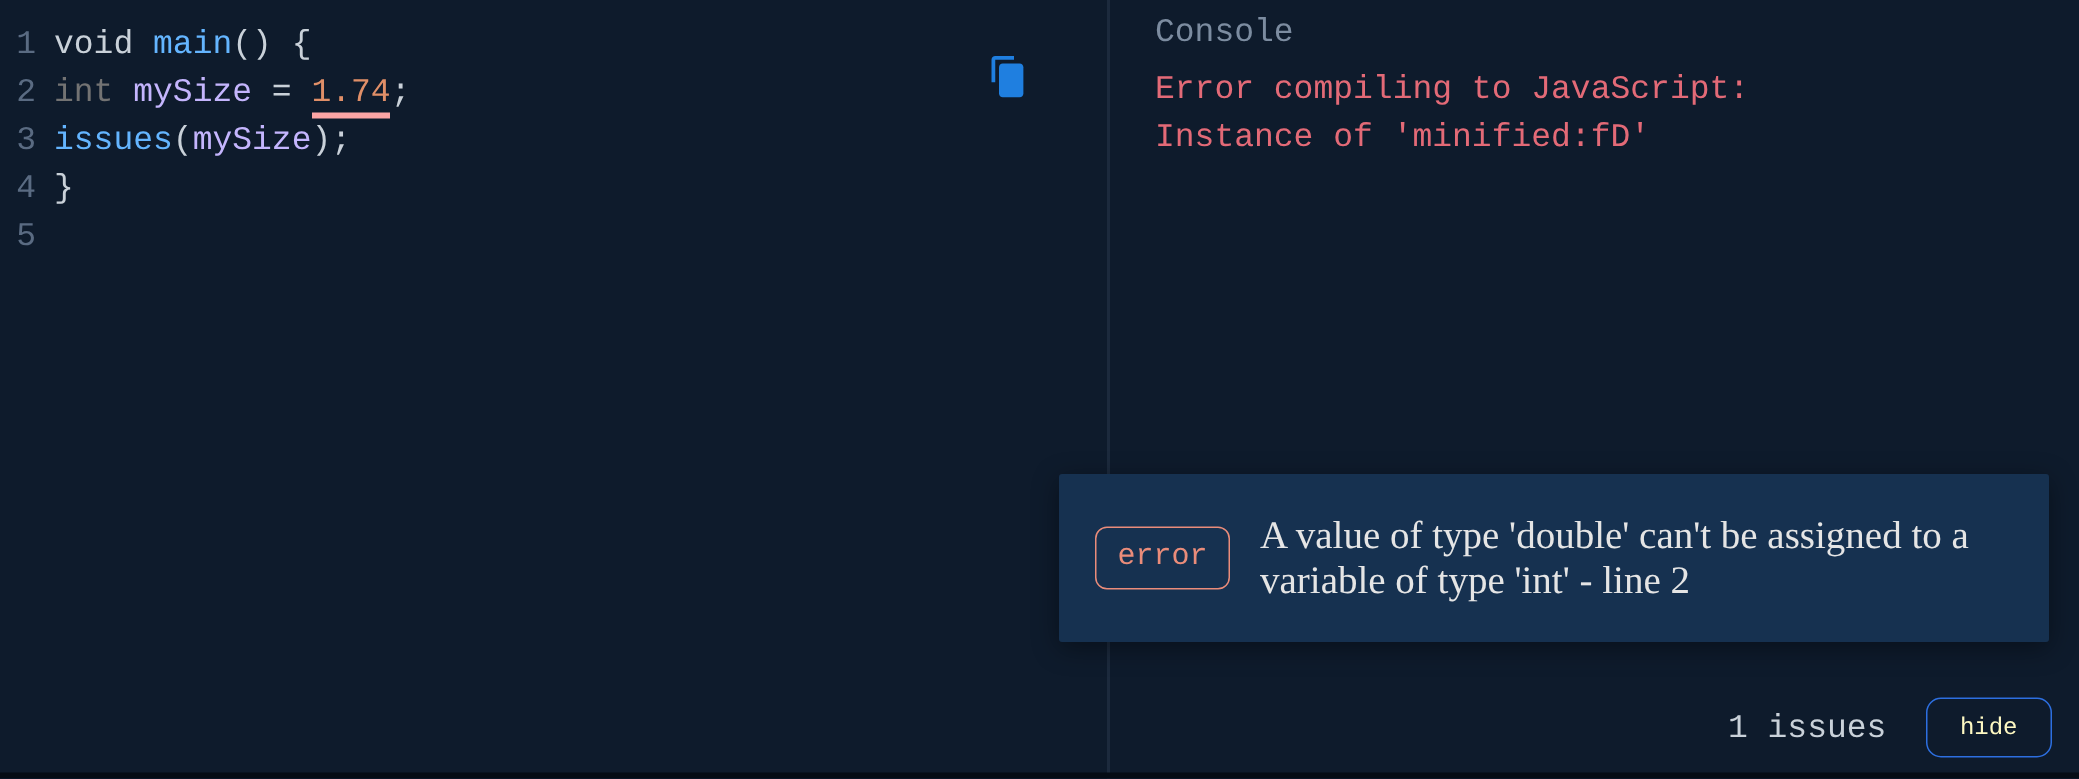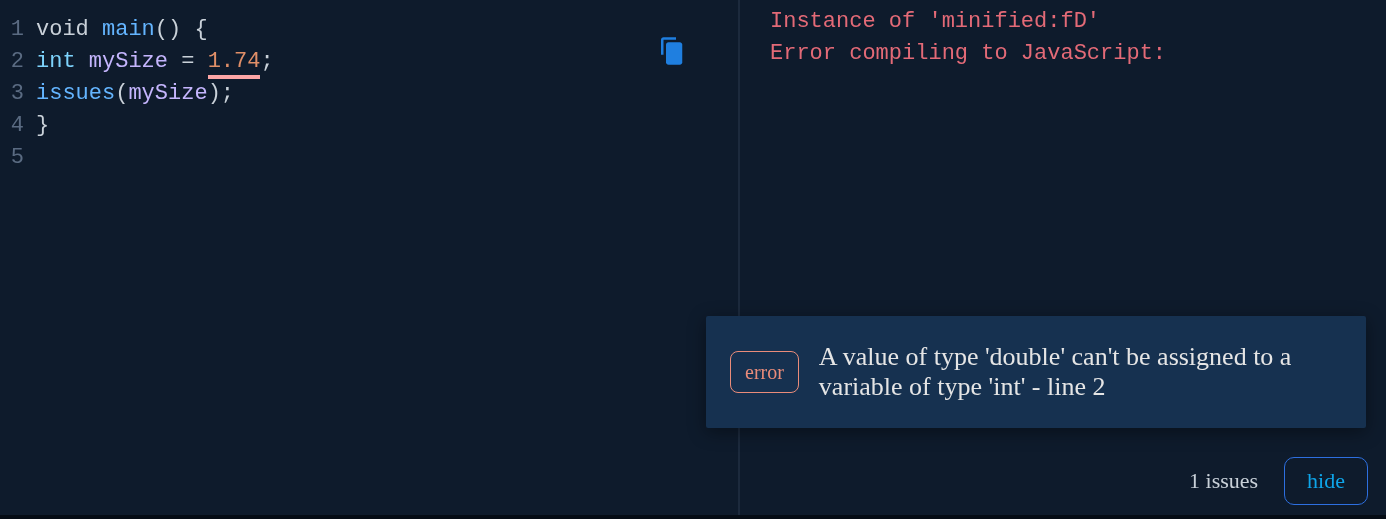--- a/index.html
+++ b/index.html
@@ -39,21 +39,21 @@
     width: 36px;
     text-align: right;
     color: #5a6b82;
     padding-right: 12px;
     user-select: none;
   }
   .code-text {
     color: #c9d1d9;
   }
   .tok-kw    { color: #c9d1d9; }
-  .tok-type  { color: #7dd3fc; }
+  .tok-type  { color: #737373; }
   .tok-fn    { color: #64b5ff; }
   .tok-var   { color: #c4b5fd; }
   .tok-op    { color: #c9d1d9; }
   .tok-num   { color: #e08f68; }
   .tok-punc  { color: #c9d1d9; }
   .underline-err {
     border-bottom: 4px solid #fca5a5;
     padding-bottom: 1px;
   }
   .copy-btn {
@@ -98,50 +98,50 @@
     display: flex;
     align-items: center;
     gap: 20px;
     box-shadow: 0 4px 18px rgba(0,0,0,.4);
   }
   .issue-badge {
     border: 1.5px solid #ea8c7a;
     color: #ea8c7a;
     border-radius: 8px;
     padding: 10px 14px;
-    font-family: Liberation Serif, serif;
+    font-family: Liberation Mono, monospace;
     font-size: 20px;
     line-height: 1;
   }
   .issue-text {
     color: #e5e5e5;
     font-size: 26px;
     line-height: 30px;
     font-family: Liberation Serif, serif;
   }
 
   .footer-bar {
     position: absolute;
     right: 18px;
     bottom: 14px;
     display: flex;
     align-items: center;
     gap: 26px;
-    font-family: Liberation Serif, serif;
+    font-family: Liberation Mono, monospace;
     font-size: 22px;
   }
   .issues-count { color: #c9d1d9; }
   .hide-btn {
     border: 1.5px solid #2d6fe0;
-    color: #0ea5e9;
+    color: #fef9c3;
     background: transparent;
     border-radius: 10px;
     padding: 10px 22px;
     font-family: inherit;
-    font-size: 22px;
+    font-size: 16px;
     cursor: pointer;
   }
   .bottom-edge {
     position: absolute;
     left: 0; right: 0; bottom: 0;
     height: 4px;
     background: #050c15;
   }
 </style>
 </head>
@@ -162,22 +162,23 @@
       <span>
         <svg viewBox="0 0 24 24" fill="currentColor">
           <path d="M16 1H6C4.9 1 4 1.9 4 3v12h2V3h10V1z"></path>
           <path d="M19 5H10C8.9 5 8 5.9 8 7v14c0 1.1 0.9 2 2 2h9c1.1 0 2-0.9 2-2V7c0-1.1-0.9-2-2-2z"></path>
         </svg>
       </span>
     </div>
   </div>
 
   <div class="console-pane">
+    <div class="console-title">Console</div>
+    <div class="console-error">Error compiling to JavaScript:</div>
     <div class="console-error">Instance of 'minified:fD'</div>
-    <div class="console-error">Error compiling to JavaScript:</div>
   </div>
 
   <div class="issue-popup">
     <div class="issue-badge">error</div>
     <div class="issue-text">A value of type 'double' can't be assigned to a variable of type 'int' - line 2</div>
   </div>
 
   <div class="footer-bar">
     <span class="issues-count">1 issues</span>
     <button class="hide-btn">hide</button>

